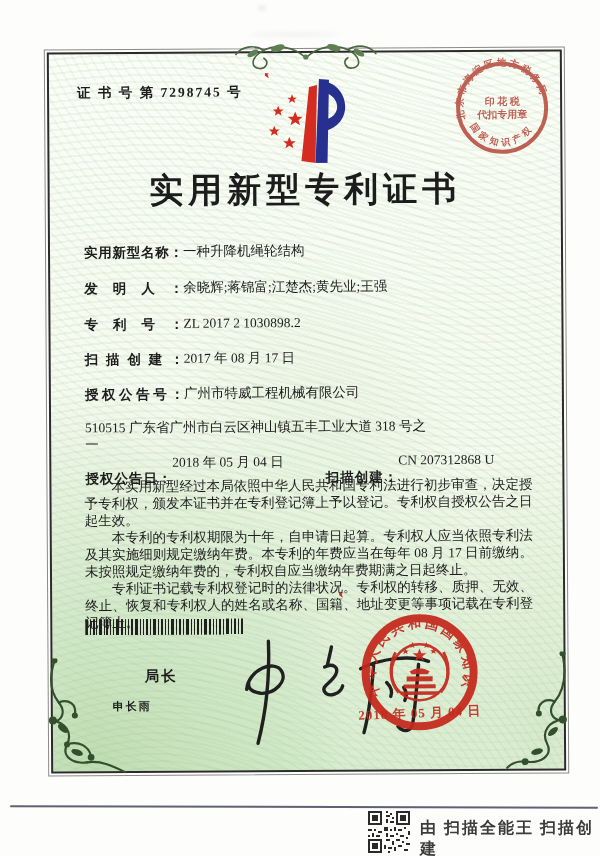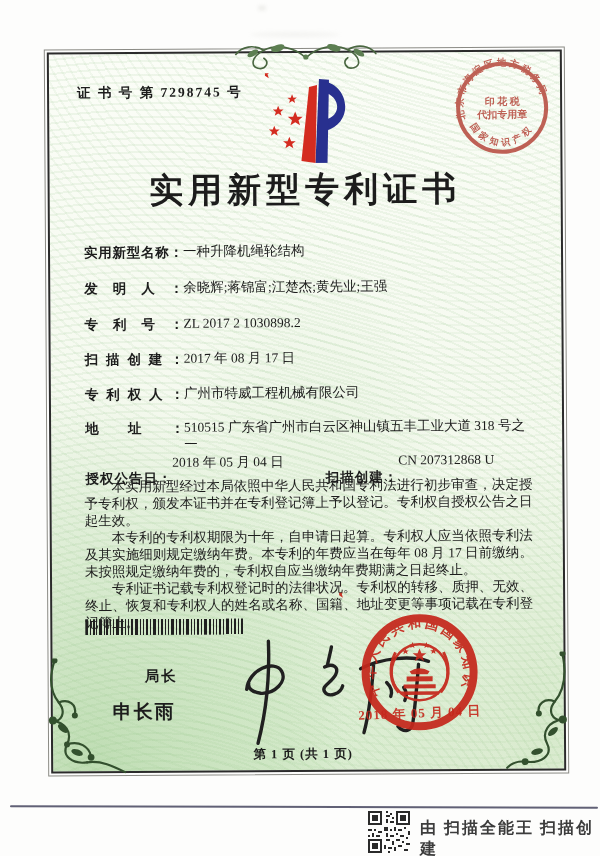--- a/index.html
+++ b/index.html
@@ -41,21 +41,21 @@
   .grant-pair { display:flex; }
   .grant-pair .glabel { font-weight:bold; letter-spacing:1px;margin-top:16px; }
   .gp-right { margin-left:42px; }
 
   .paras { position:absolute; left:33px; top:424px; width:448px; font-size:13.5px; line-height:17px; text-align:justify; }
   .paras p { text-indent:2em; }
 
   .barcode { position:absolute; left:33px; top:565px; width:158px; height:16px; }
 
   .director-title { position:absolute; left:60px; top:613px; font-family:"Liberation Sans","DejaVu Sans",sans-serif; font-weight:bold; font-size:14.5px; letter-spacing:2px;margin-left:32px; }
-  .director-name  { position:absolute; left:60px; top:645px; font-family:Liberation Mono, monospace; font-weight:bold; font-size:19px; letter-spacing:2px; }
+  .director-name  { position:absolute; left:60px; top:645px; font-family:Liberation Mono, monospace; font-weight:bold; font-size:11px; letter-spacing:2px; }
   .signature { position:absolute; left:168px; top:578px; width:220px; height:120px; }
 
   .page-number { position:absolute; left:180px; top:693px; width:140px; text-align:center; font-size:12.5px; font-weight:bold; letter-spacing:1px; }
 
   .main-seal { position:absolute; left:287px; top:540px; width:160px; height:160px; opacity:.93; }
   .seal-date {
     position:absolute; left:292px; top:652px; width:150px; text-align:center;
     color:#c5281c; font-weight:bold; font-size:13px; letter-spacing:1px; transform:rotate(-2deg); opacity:.9;
   }
   .tax-seal { position:absolute; left:397px; top:0px; width:112px; height:112px; opacity:.85; }
@@ -121,25 +121,24 @@
     </div>
     <div class="field" style="top:262px">
       <span class="field-label">专利号：</span>
       <span class="field-value">ZL 2017 2 1030898.2</span>
     </div>
     <div class="field" style="top:297px">
       <span class="field-label">扫描创建：</span>
       <span class="field-value">2017 年 08 月 17 日</span>
     </div>
     <div class="field" style="top:332px">
-      <span class="field-label">专利权人：</span>
+      <span class="field-label">授权公告号：</span>
       <span class="field-value">广州市特威工程机械有限公司</span>
     </div>
     <div class="field" style="top:366px">
-      <span class="field-label">地址：</span>
       <span class="field-value">510515 广东省广州市白云区神山镇五丰工业大道 318 号之一</span>
     </div>
 
     <div class="grant-row">
       <div class="grant-pair">
         <span class="glabel">授权公告日：</span>
         <span>2018 年 05 月 04 日</span>
       </div>
       <div class="grant-pair gp-right">
         <span class="glabel">扫描创建：</span>
@@ -212,21 +211,20 @@
         <path d="M104,36 C112,32 119,36 115,44 C111,52 100,55 104,61 C108,67 120,63 122,55"></path>
         <path d="M111,16 C110,22 108,28 107,34"></path>
         <path d="M140,38 C162,27 190,25 208,31"></path>
         <path d="M153,35 C151,60 148,84 143,102"></path>
         <path d="M198,34 C196,58 194,78 192,92 C191,101 183,103 177,96"></path>
         <path d="M166,52 C170,56 172,61 170,66"></path>
         <path d="M183,57 C186,61 186,66 184,70"></path>
       </g>
     </svg>
 
-    <div class="page-number">第 1 页 (共 1 页)</div>
 
     <svg class="main-seal" viewBox="0 0 160 160">
       <circle cx="80" cy="80" r="54" fill="none" stroke="#c5281c" stroke-width="8"></circle>
       <path id="sealArc" d="M 41 102.5 A 45 45 0 1 1 119 102.5" fill="none"></path>
       <text font-size="13.5" font-weight="bold" fill="#c5281c" font-family="Liberation Serif, serif">
         <textPath href="#sealArc" startOffset="0" textLength="228" lengthAdjust="spacing">中华人民共和国国家知识产权局</textPath>
       </text>
       <g fill="#c5281c">
         <circle cx="80" cy="80" r="28" fill="none" stroke="#c5281c" stroke-width="2.5"></circle>
         <path id="emStar" d="M0,-6 L1.7,-1.8 L6,-1.8 L2.6,0.9 L3.8,5 L0,2.5 L-3.8,5 L-2.6,0.9 L-6,-1.8 L-1.7,-1.8 Z"></path>

